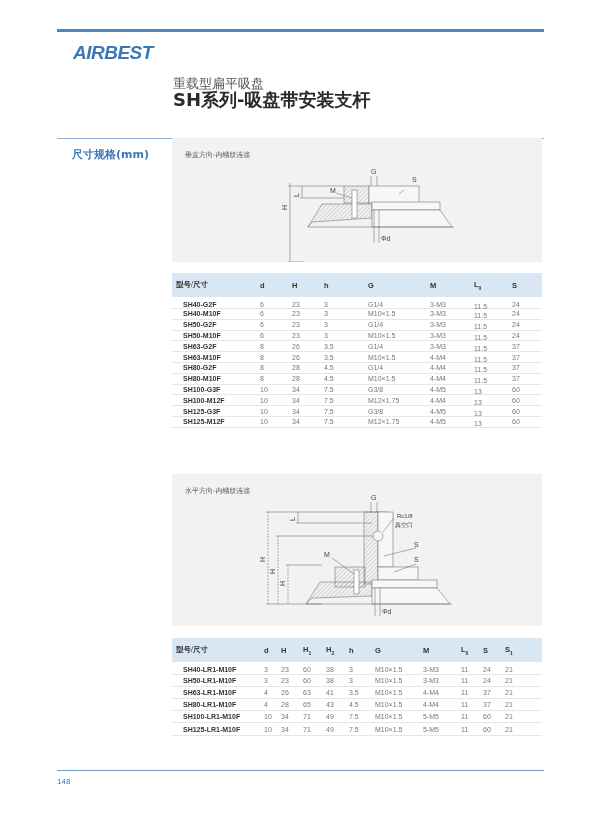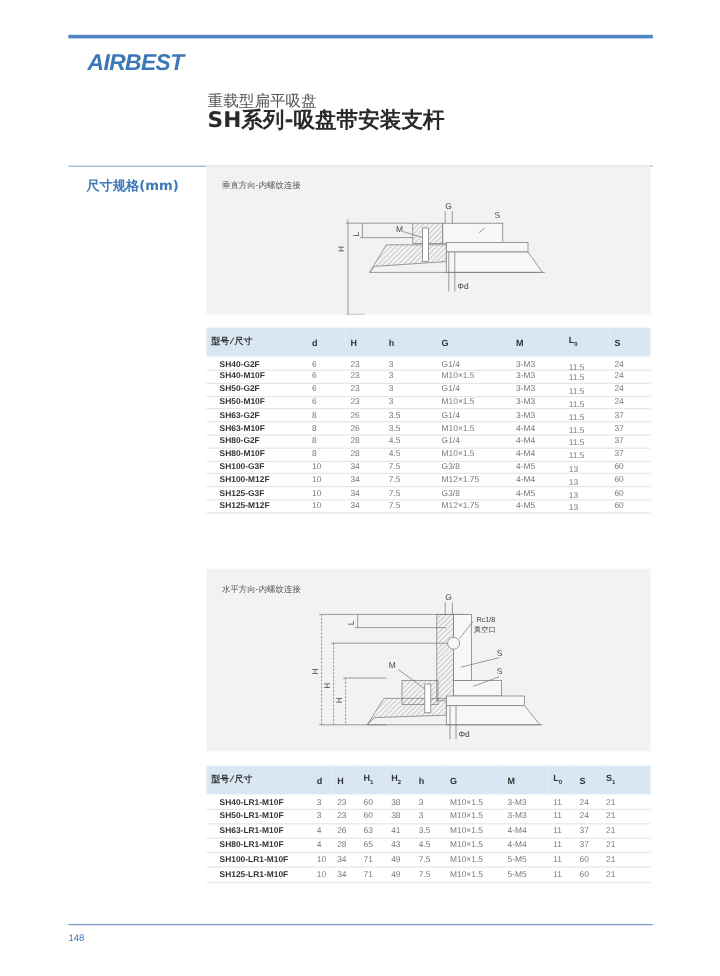--- a/index.html
+++ b/index.html
@@ -17,21 +17,21 @@
   .diagram-box { position: absolute; left: 172px; background: #f2f2f2; }
   .diagram-box.d1 { top: 138px; width: 370px; height: 124px; text-align: center; }
   .diagram-box.d2 { top: 474px; width: 370px; height: 152px; }
   .diagram-caption { position: absolute; left: 13px; top: 12px; font-size: 7px; color: #555; font-family: "DejaVu Sans", sans-serif; }
   .diagram-box svg { position: absolute; left: 0; top: 0; }
 
   table.spec { position: absolute; left: 172px; width: 370px; border-collapse: collapse; font-size: 7px; }
   table.spec.t1 { top: 273px; }
   table.spec.t2 { top: 638px; }
   table.spec thead th { background: #d9e6f3; height: 24px; font-weight: bold; color: #333; text-align: left; padding-left: 4px; font-size: 7.5px; }
-  table.spec thead th:first-child { font-family: Liberation Mono, monospace; }
+  table.spec thead th:first-child { font-family: Liberation Serif, serif; }
   table.spec tbody td { height: 10.8px; color: #777; border-bottom: 1px solid #e6e6e6; padding-left: 4px; white-space: nowrap; }
   table.spec tbody td:first-child { font-weight: bold; color: #333; padding-left: 11px; }
   table.spec.t1 tbody tr:first-child td { padding-top: 4px; }
   table.spec.t2 tbody td { height: 12.2px; }
   table.spec.t2 tbody tr:first-child td { padding-top: 3px; }
   .lo { position: relative; top: 2px; }
   sub { font-size: 5px; }
 
   .bottom-rule { position: absolute; left: 57px; top: 770px; width: 487px; height: 1px; background: #6f9bcb; }
   .page-num { position: absolute; left: 57px; top: 777px; font-size: 8px; color: #3d78b6; }

